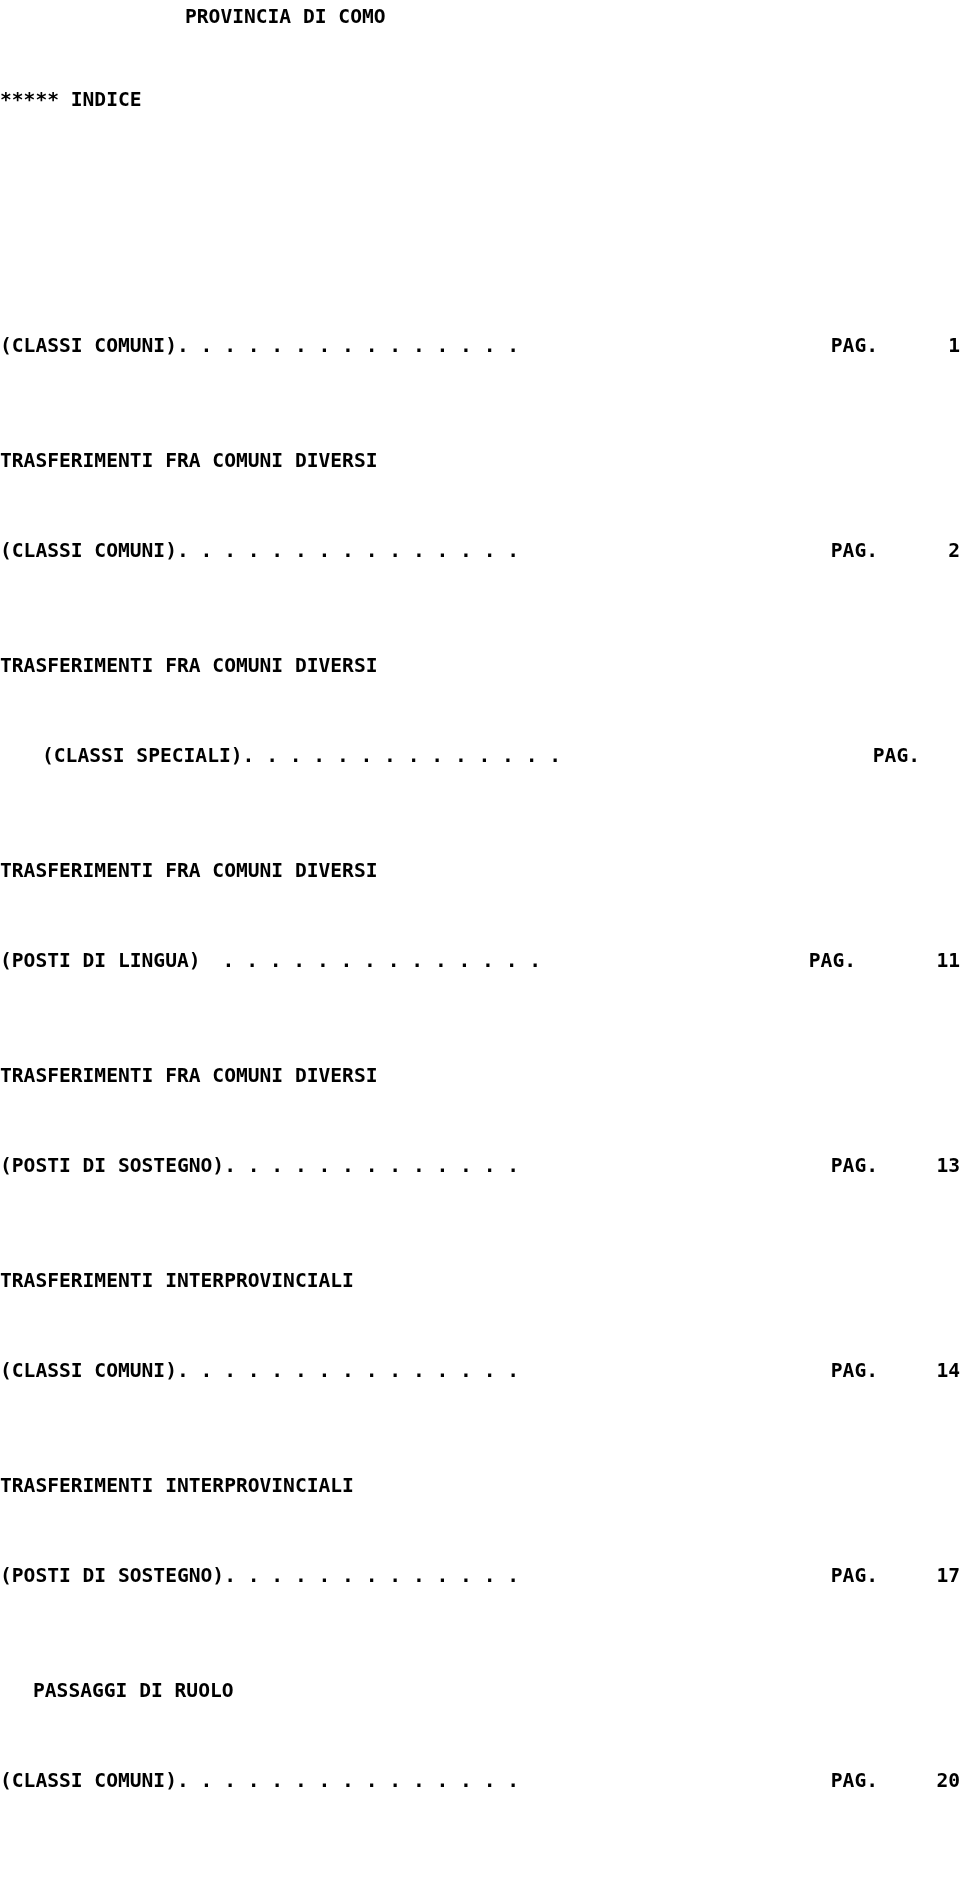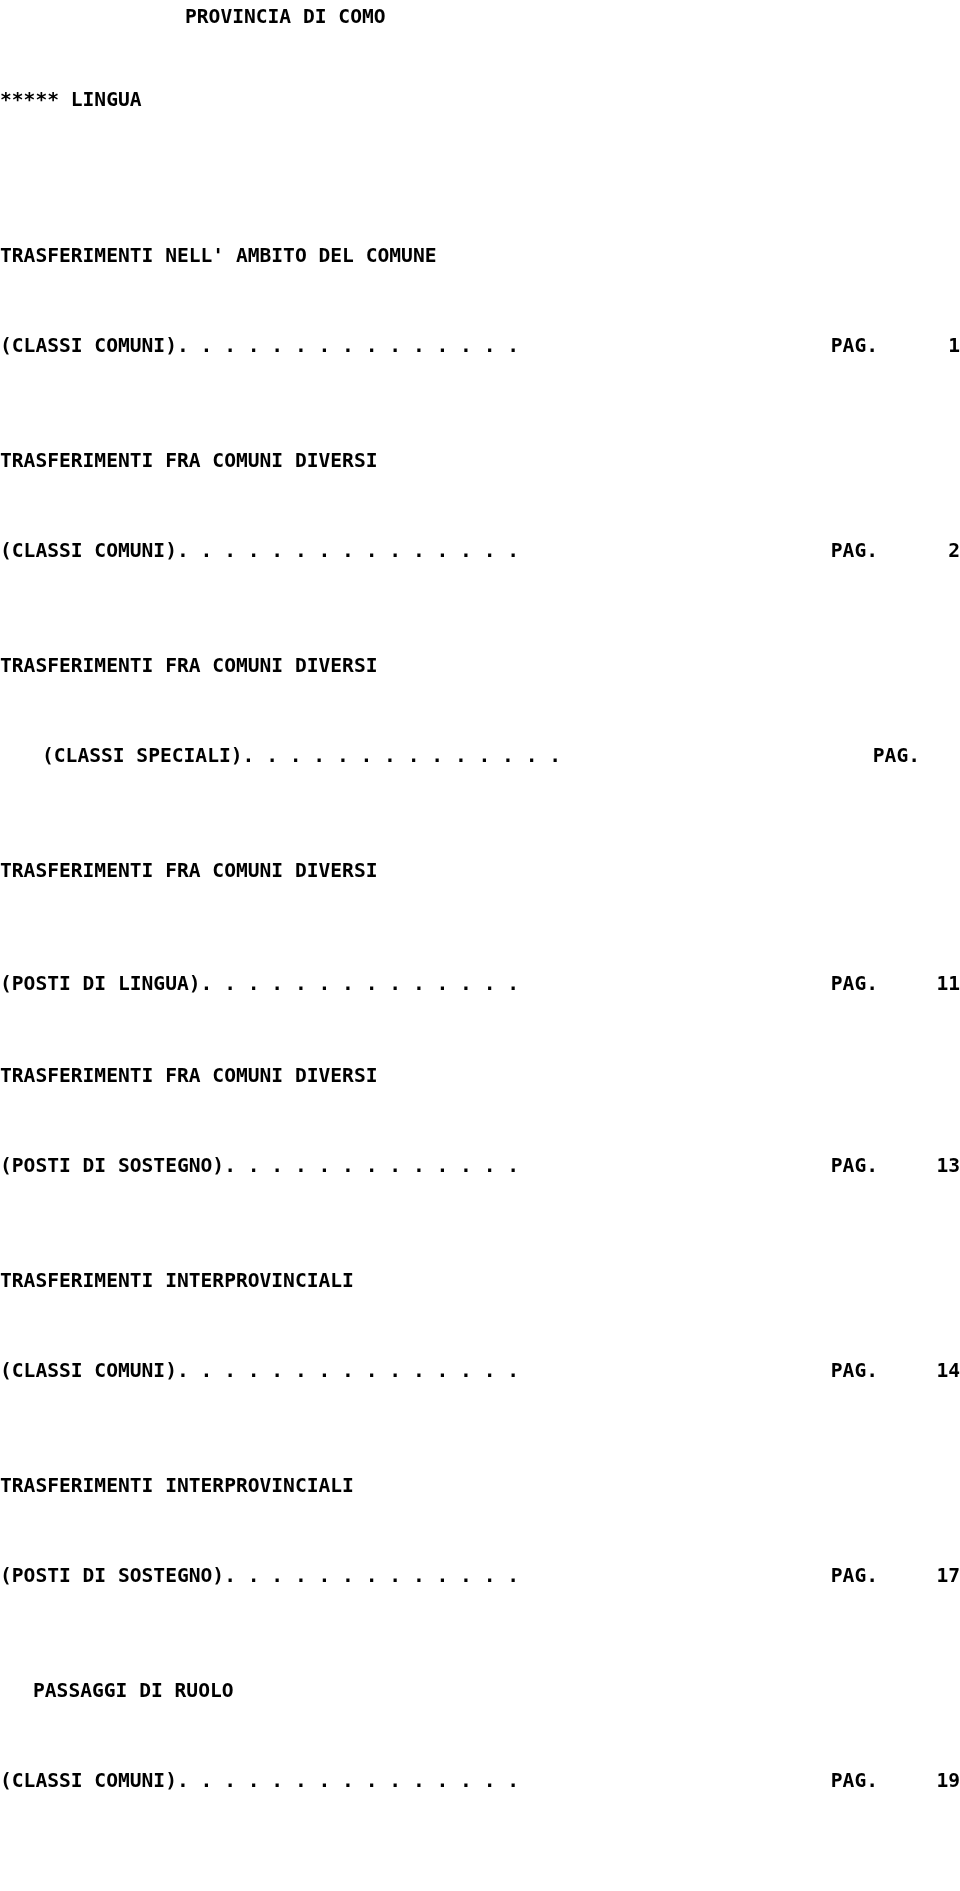--- a/index.html
+++ b/index.html
@@ -78,23 +78,22 @@
     white-space: pre;
   }
 </style>
 </head>
 <body>
 
 <div id="page">
 
   <div class="line title-line" style="top:2px; padding-left:185px;">PROVINCIA DI COMO</div>
 
-  <div class="line" style="top:85px;">***** LINGUA</div>
+  <div class="line" style="top:85px;">***** INDICE</div>
 
-  <div class="line heading-line" style="top:241px;">TRASFERIMENTI NELL' AMBITO DEL COMUNE</div>
   <div class="line entry-line" style="top:331px;">
     <span class="entry-label">(CLASSI COMUNI)</span>
     <span class="entry-leader">. . . . . . . . . . . . . . .</span>
     <span class="entry-pag">PAG.</span>
     <span class="entry-page-number">1</span>
   </div>
 
   <div class="line heading-line" style="top:446px;">TRASFERIMENTI FRA COMUNI DIVERSI</div>
   <div class="line entry-line" style="top:536px;">
     <span class="entry-label">(CLASSI COMUNI)</span>
@@ -105,21 +104,21 @@
 
   <div class="line heading-line" style="top:651px;">TRASFERIMENTI FRA COMUNI DIVERSI</div>
   <div class="line entry-line" style="top:741px;padding-left:42px;">
     <span class="entry-label">(CLASSI SPECIALI)</span>
     <span class="entry-leader">. . . . . . . . . . . . . .</span>
     <span class="entry-pag">PAG.</span>
     <span class="entry-page-number">12</span>
   </div>
 
   <div class="line heading-line" style="top:856px;">TRASFERIMENTI FRA COMUNI DIVERSI</div>
-  <div class="line entry-line" style="top:969px;">
+  <div class="line entry-line" style="top:946px;gap:22px;">
     <span class="entry-label">(POSTI DI LINGUA)</span>
     <span class="entry-leader">. . . . . . . . . . . . . .</span>
     <span class="entry-pag">PAG.</span>
     <span class="entry-page-number">11</span>
   </div>
 
   <div class="line heading-line" style="top:1061px;">TRASFERIMENTI FRA COMUNI DIVERSI</div>
   <div class="line entry-line" style="top:1151px;">
     <span class="entry-label">(POSTI DI SOSTEGNO)</span>
     <span class="entry-leader">. . . . . . . . . . . . .</span>
@@ -141,16 +140,16 @@
     <span class="entry-leader">. . . . . . . . . . . . .</span>
     <span class="entry-pag">PAG.</span>
     <span class="entry-page-number">17</span>
   </div>
 
   <div class="line heading-line" style="top:1676px;margin-left:33px;">PASSAGGI DI RUOLO</div>
   <div class="line entry-line" style="top:1766px;">
     <span class="entry-label">(CLASSI COMUNI)</span>
     <span class="entry-leader">. . . . . . . . . . . . . . .</span>
     <span class="entry-pag">PAG.</span>
-    <span class="entry-page-number">19</span>
+    <span class="entry-page-number">20</span>
   </div>
 
 </div>
 
 </body></html>

